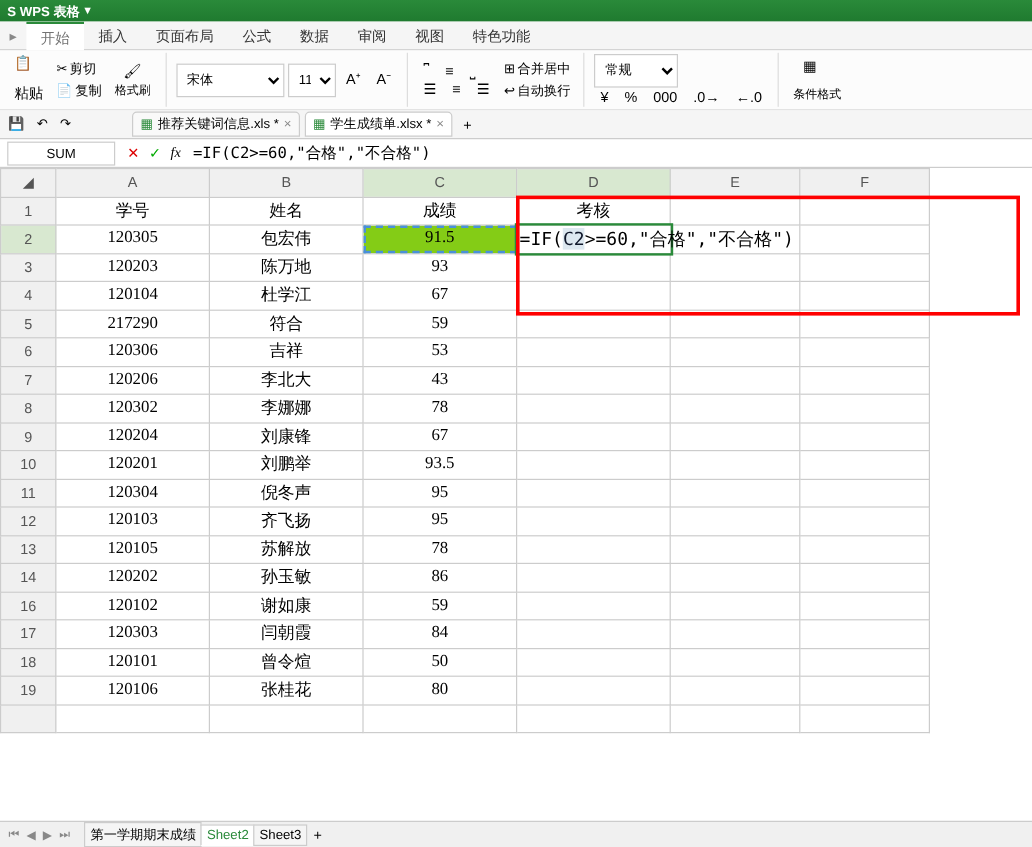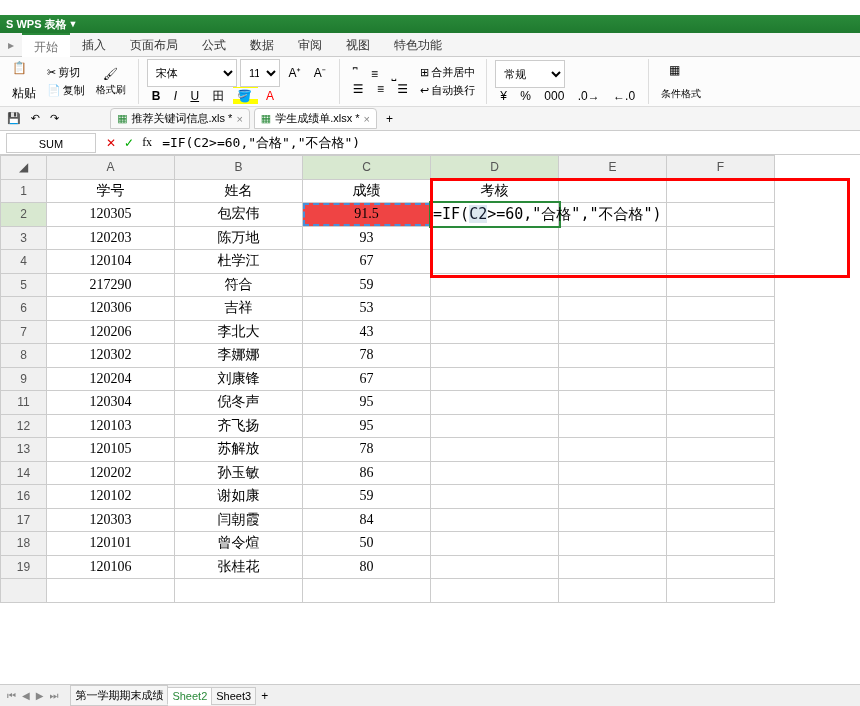--- a/index.html
+++ b/index.html
@@ -1,17 +1,17 @@
 <!DOCTYPE html>
 <html><head>
 <meta charset="utf-8">
 <style>
 * { box-sizing: border-box; margin: 0; padding: 0; }
 body { font-family: "Microsoft YaHei", sans-serif; font-size: 12px; background: #fff; width: 860px; height: 706px; overflow: hidden; }
-.titlebar { background: linear-gradient(#2a8a3a, #1f7a2f); height: 18px; display: flex; align-items: center; padding: 0 6px; color: #fff; margin-top: 15px; }
+.titlebar { background: linear-gradient(#2a8a3a, #1f7a2f); height: 18px; display: flex; align-items: center; padding: 0 6px; color: #fff; }
 .titlebar .logo { font-size: 11px; font-weight: bold; }
 .titlebar .dropdown { font-size: 9px; margin-left: 2px; }
 .menubar { background: #f5f5f5; height: 24px; display: flex; align-items: center; border-bottom: 1px solid #ccc; }
 .menu-item { padding: 0 12px; height: 24px; line-height: 24px; color: #333; cursor: pointer; }
 .menu-item.active { background: #fff; color: #737373; border-top: 2px solid #2a8a3a; }
 .ribbon { background: #fcfcfc; height: 50px; display: flex; align-items: center; padding: 2px 8px; border-bottom: 1px solid #ddd; gap: 8px; }
 .ribbon-group { display: flex; align-items: center; gap: 4px; border-right: 1px solid #ddd; padding-right: 8px; height: 100%; }
 .ribbon-btn { display: flex; flex-direction: column; align-items: center; padding: 2px 4px; cursor: pointer; }
 .ribbon-btn-sm { display: flex; align-items: center; gap: 2px; font-size: 11px; cursor: pointer; padding: 1px 3px; }
 .ribbon-col { display: flex; flex-direction: column; gap: 1px; }
@@ -31,29 +31,29 @@
 .formula-input { flex: 1; padding: 0 6px; font-family: monospace; font-size: 13px; }
 .sheet-area { position: relative; }
 .sheet { border-collapse: collapse; table-layout: fixed; }
 .sheet th, .sheet td { border: 1px solid #ccc; height: 23.5px; text-align: center; font-size: 14px; font-family: "SimSun", serif; }
 .sheet th { background: #f0f0f0; font-weight: normal; color: #555; font-size: 12px; font-family: sans-serif; }
 .sheet .corner { width: 46px; background: #f0f0f0; }
 .sheet .col-head { width: 128px; }
 .sheet .row-head { width: 46px; background: #f0f0f0; color: #555; font-size: 12px; font-family: sans-serif; }
 .sheet .row-head.active { background: #d8e8d0; }
 .sheet .col-head.active { background: #d8e8d0; }
-.sheet .cell-selected { background: #ef4444; }
+.sheet .cell-selected { background: #84cc16; }
 .sheet .cell-editing { background: #fff; outline: 2px solid #2a8a3a; text-align: left; padding: 0 4px; font-family: monospace; }
 .sheet .cell-ref { outline: 2px dashed #4a90d9; outline-offset: -2px; }
 .red-highlight { position: absolute; border: 3px solid #f00; pointer-events: none; }
 .sheet-tabs { position: absolute; bottom: 0; left: 0; right: 0; height: 22px; background: #f0f0f0; display: flex; align-items: center; border-top: 1px solid #ccc; padding: 0 4px; gap: 0; }
 .nav-btn { padding: 0 3px; cursor: pointer; color: #888; font-size: 10px; }
 .sheet-tab { padding: 2px 4px; border: 1px solid #ccc; background: #f5f5f5; font-size: 11px; cursor: pointer; margin-left: -1px; }
 .sheet-tab.active { background: #fff; color: #2a8a3a; border-bottom: 1px solid #fff; }
-.fx-span { font-family: serif; }
+.fx-span { font-style: italic; font-family: serif; }
 .formula-blue { color: #0f172a; }
 </style>
 </head>
 <body>
 
 <div class="titlebar">
   <span class="logo">
     <span>S</span> <span>WPS 表格</span>
   </span>
   <span class="dropdown">▼</span>
@@ -93,28 +93,20 @@
     </div>
   </div>
   <div class="ribbon-group">
     <div class="ribbon-col">
       <div>
         <select class="font-select" style="width:90px"><option>宋体</option></select>
         <select class="font-select" style="width:40px"><option>11</option></select>
         <span class="font-btn">A⁺</span>
         <span class="font-btn">A⁻</span>
       </div>
-      <div>
-        <span class="font-btn" style="font-weight:bold">B</span>
-        <span class="font-btn" style="font-style:italic">I</span>
-        <span class="font-btn" style="text-decoration:underline">U</span>
-        <span class="font-btn">田</span>
-        <span class="font-btn" style="background:linear-gradient(transparent 70%, yellow 70%)">🪣</span>
-        <span class="font-btn" style="color:red">A</span>
-      </div>
     </div>
   </div>
   <div class="ribbon-group">
     <div class="ribbon-col">
       <div>
         <span class="font-btn">⎴</span>
         <span class="font-btn">≡</span>
         <span class="font-btn">⎵</span>
       </div>
       <div>
@@ -271,20 +263,29 @@
         <tr>
           <td class="row-head">9</td>
           <td>120204</td>
           <td>刘康锋</td>
           <td>67</td>
           <td></td>
           <td></td>
           <td></td>
         </tr>
         <tr>
+          <td class="row-head">10</td>
+          <td>120201</td>
+          <td>刘鹏举</td>
+          <td>93.5</td>
+          <td></td>
+          <td></td>
+          <td></td>
+        </tr>
+        <tr>
           <td class="row-head">11</td>
           <td>120304</td>
           <td>倪冬声</td>
           <td>95</td>
           <td></td>
           <td></td>
           <td></td>
         </tr>
         <tr>
           <td class="row-head">12</td>

